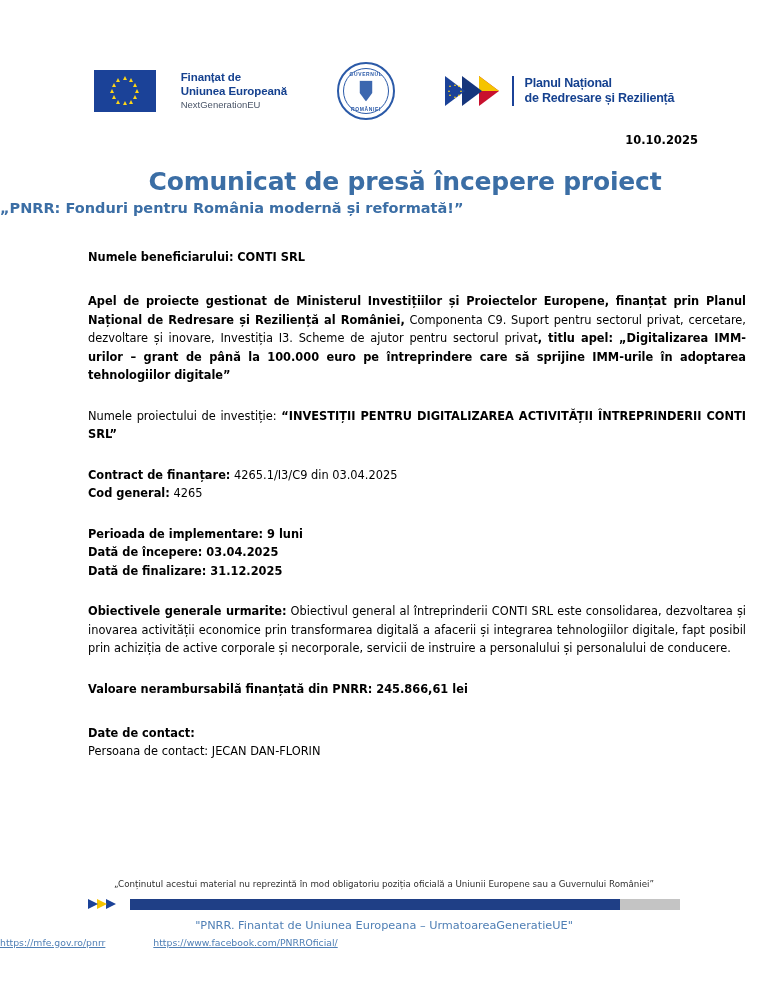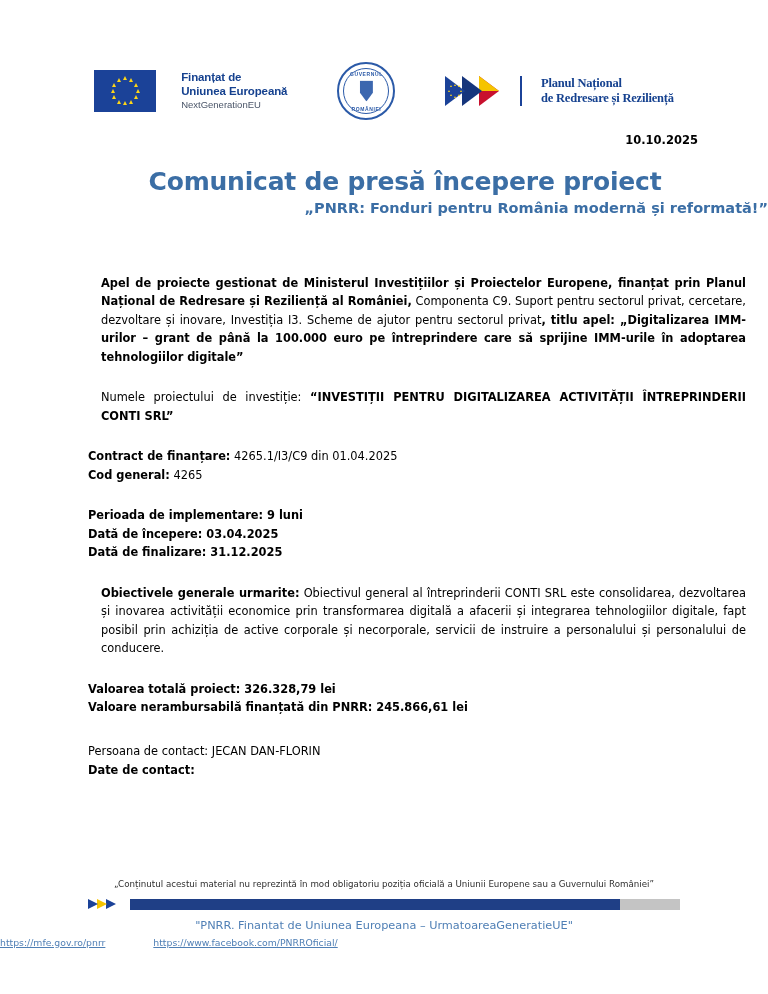--- a/index.html
+++ b/index.html
@@ -105,22 +105,21 @@
     width: 17px;
     height: 21px;
     background: #2b5aa8;
     clip-path: polygon(12% 0%, 88% 0%, 88% 58%, 50% 100%, 12% 58%);
     opacity: 0.92;
   }
 
   .logo-pnrr {
     display: flex;
     align-items: center;
-    gap: 19px;
-    font-family: Liberation Serif, serif;
+    gap: 11px;
   }
   .pnrr-arrows {
     width: 56px;
     height: 30px;
     position: relative;
     flex: 0 0 auto;
   }
   .arrow {
     position: absolute;
     top: 0;
@@ -183,40 +182,40 @@
     font-weight: bold;
     color: #3b6ea5;
     font-family: "DejaVu Sans", sans-serif;
     letter-spacing: -0.2px;
     padding-left: 42px;
   }
   .title-sub {
     position: absolute;
     left: 0; right: 0;
     top: 200px;
-    text-align: right;
+    text-align: left;
     font-size: 14.5px;
     font-weight: bold;
     color: #3b6ea5;
     font-family: "DejaVu Sans", sans-serif;
   }
 
   
   .body-area {
     position: absolute;
     left: 88px;
     top: 248px;
     width: 658px;
     font-family: "DejaVu Sans", sans-serif;
     font-size: 11.4px;
     color: #000;
     line-height: 1.62;
   }
   .p { margin: 0 0 0 0; }
-  .just { text-align: justify; text-justify: inter-word; margin-left: 13px; }
+  .just { text-align: justify; text-justify: inter-word; }
   .b { font-weight: bold; }
   .gap-22 { height: 22px; }
   .gap-26 { height: 26px; }
 
   
   .foot-note {
     position: absolute;
     left: 0; right: 0;
     top: 879px;
     text-align: center;
@@ -337,37 +336,41 @@
 
   </div>
 
   <div class="doc-date">10.10.2025</div>
 
   <div class="title-main">Comunicat de presă începere proiect</div>
   <div class="title-sub">„PNRR: Fonduri pentru România modernă și reformată!”</div>
 
   <div class="body-area">
 
+    <div class="p">
+      <span class="b">Numele beneficiarului:</span>
+      <span class="b">CONTI SRL</span>
+    </div>
 
     <div class="gap-26"></div>
 
     <div class="p just">
       <span class="b">Apel de proiecte gestionat de Ministerul Investițiilor și Proiectelor Europene, finanțat prin Planul Național de Redresare și Reziliență al României,</span><span> Componenta C9. Suport pentru sectorul privat, cercetare, dezvoltare și inovare, Investiția I3. Scheme de ajutor pentru sectorul privat</span><span class="b">, titlu apel: „Digitalizarea IMM-urilor – grant de până la 100.000 euro pe întreprindere care să sprijine IMM-urile în adoptarea tehnologiilor digitale”</span>
     </div>
 
     <div class="gap-22"></div>
 
     <div class="p just">
       <span>Numele proiectului de investiție: </span><span class="b">“INVESTIȚII PENTRU DIGITALIZAREA ACTIVITĂȚII ÎNTREPRINDERII CONTI SRL”</span>
     </div>
 
     <div class="gap-22"></div>
 
     <div class="p">
-      <span class="b">Contract de finanțare:</span><span> 4265.1/I3/C9 din 01.04.2025</span>
+      <span class="b">Contract de finanțare:</span><span> 4265.1/I3/C9 din 03.04.2025</span>
     </div>
     <div class="p">
       <span class="b">Cod general:</span><span> 4265</span>
     </div>
 
     <div class="gap-22"></div>
 
     <div class="p">
       <span class="b">Perioada de implementare:</span><span class="b"> 9 luni</span>
     </div>
@@ -380,30 +383,27 @@
 
     <div class="gap-22"></div>
 
     <div class="p just">
       <span class="b">Obiectivele generale urmarite:</span><span> Obiectivul general al întreprinderii CONTI SRL este consolidarea, dezvoltarea și inovarea activității economice prin transformarea digitală a afacerii și integrarea tehnologiilor digitale, fapt posibil prin achiziția de active corporale și necorporale, servicii de instruire a personalului și personalului de conducere.</span>
     </div>
 
     <div class="gap-22"></div>
 
     <div class="p">
-      <span class="b">Valoarea totală proiect:</span><span class="b"> 326.328,79 lei</span>
-    </div>
-    <div class="p">
       <span class="b">Valoare nerambursabilă finanțată din PNRR:</span><span class="b"> 245.866,61 lei</span>
     </div>
 
     <div class="gap-26"></div>
 
+    <div class="p b">Date de contact:</div>
     <div class="p">Persoana de contact: JECAN DAN-FLORIN</div>
-    <div class="p b">Date de contact:</div>
 
   </div>
 
   <div class="foot-note">„Conținutul acestui material nu reprezintă în mod obligatoriu poziția oficială a Uniunii Europene sau a Guvernului României”</div>
 
   <div class="foot-bar">
     <div class="fb-arrows">
       <div class="fb-arrow f3"></div>
       <div class="fb-arrow f2"></div>
       <div class="fb-arrow f1"></div>

